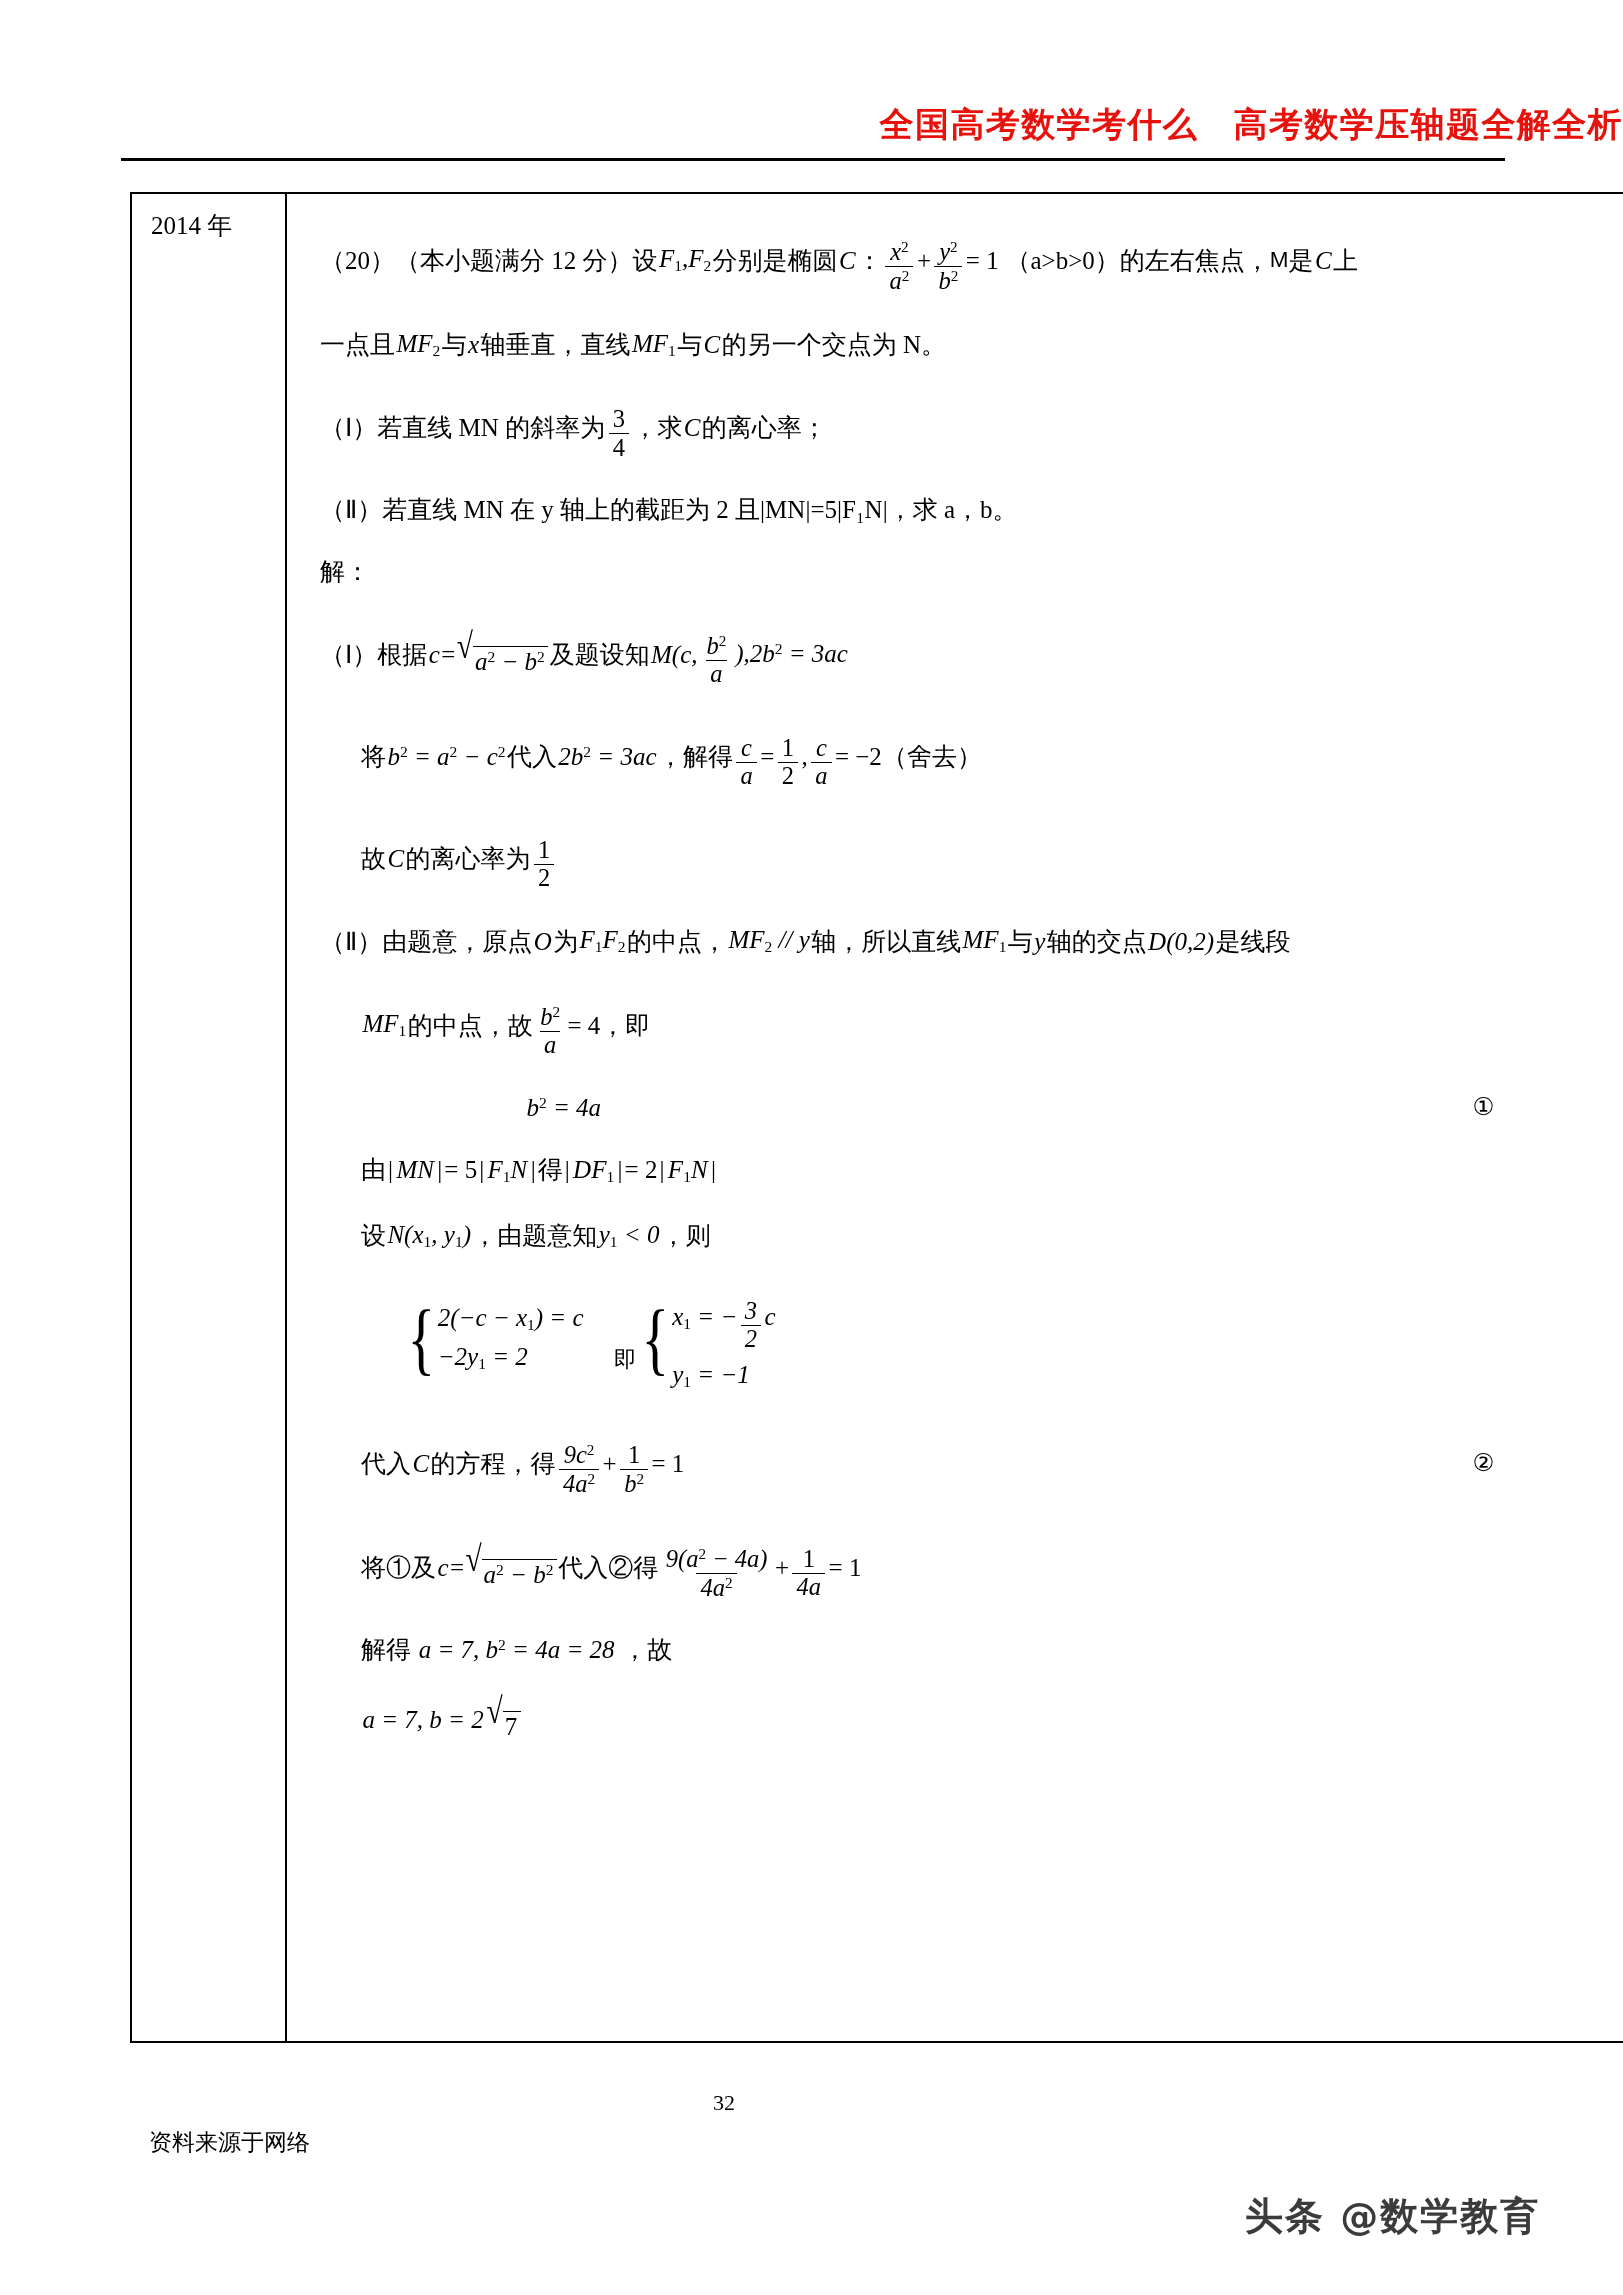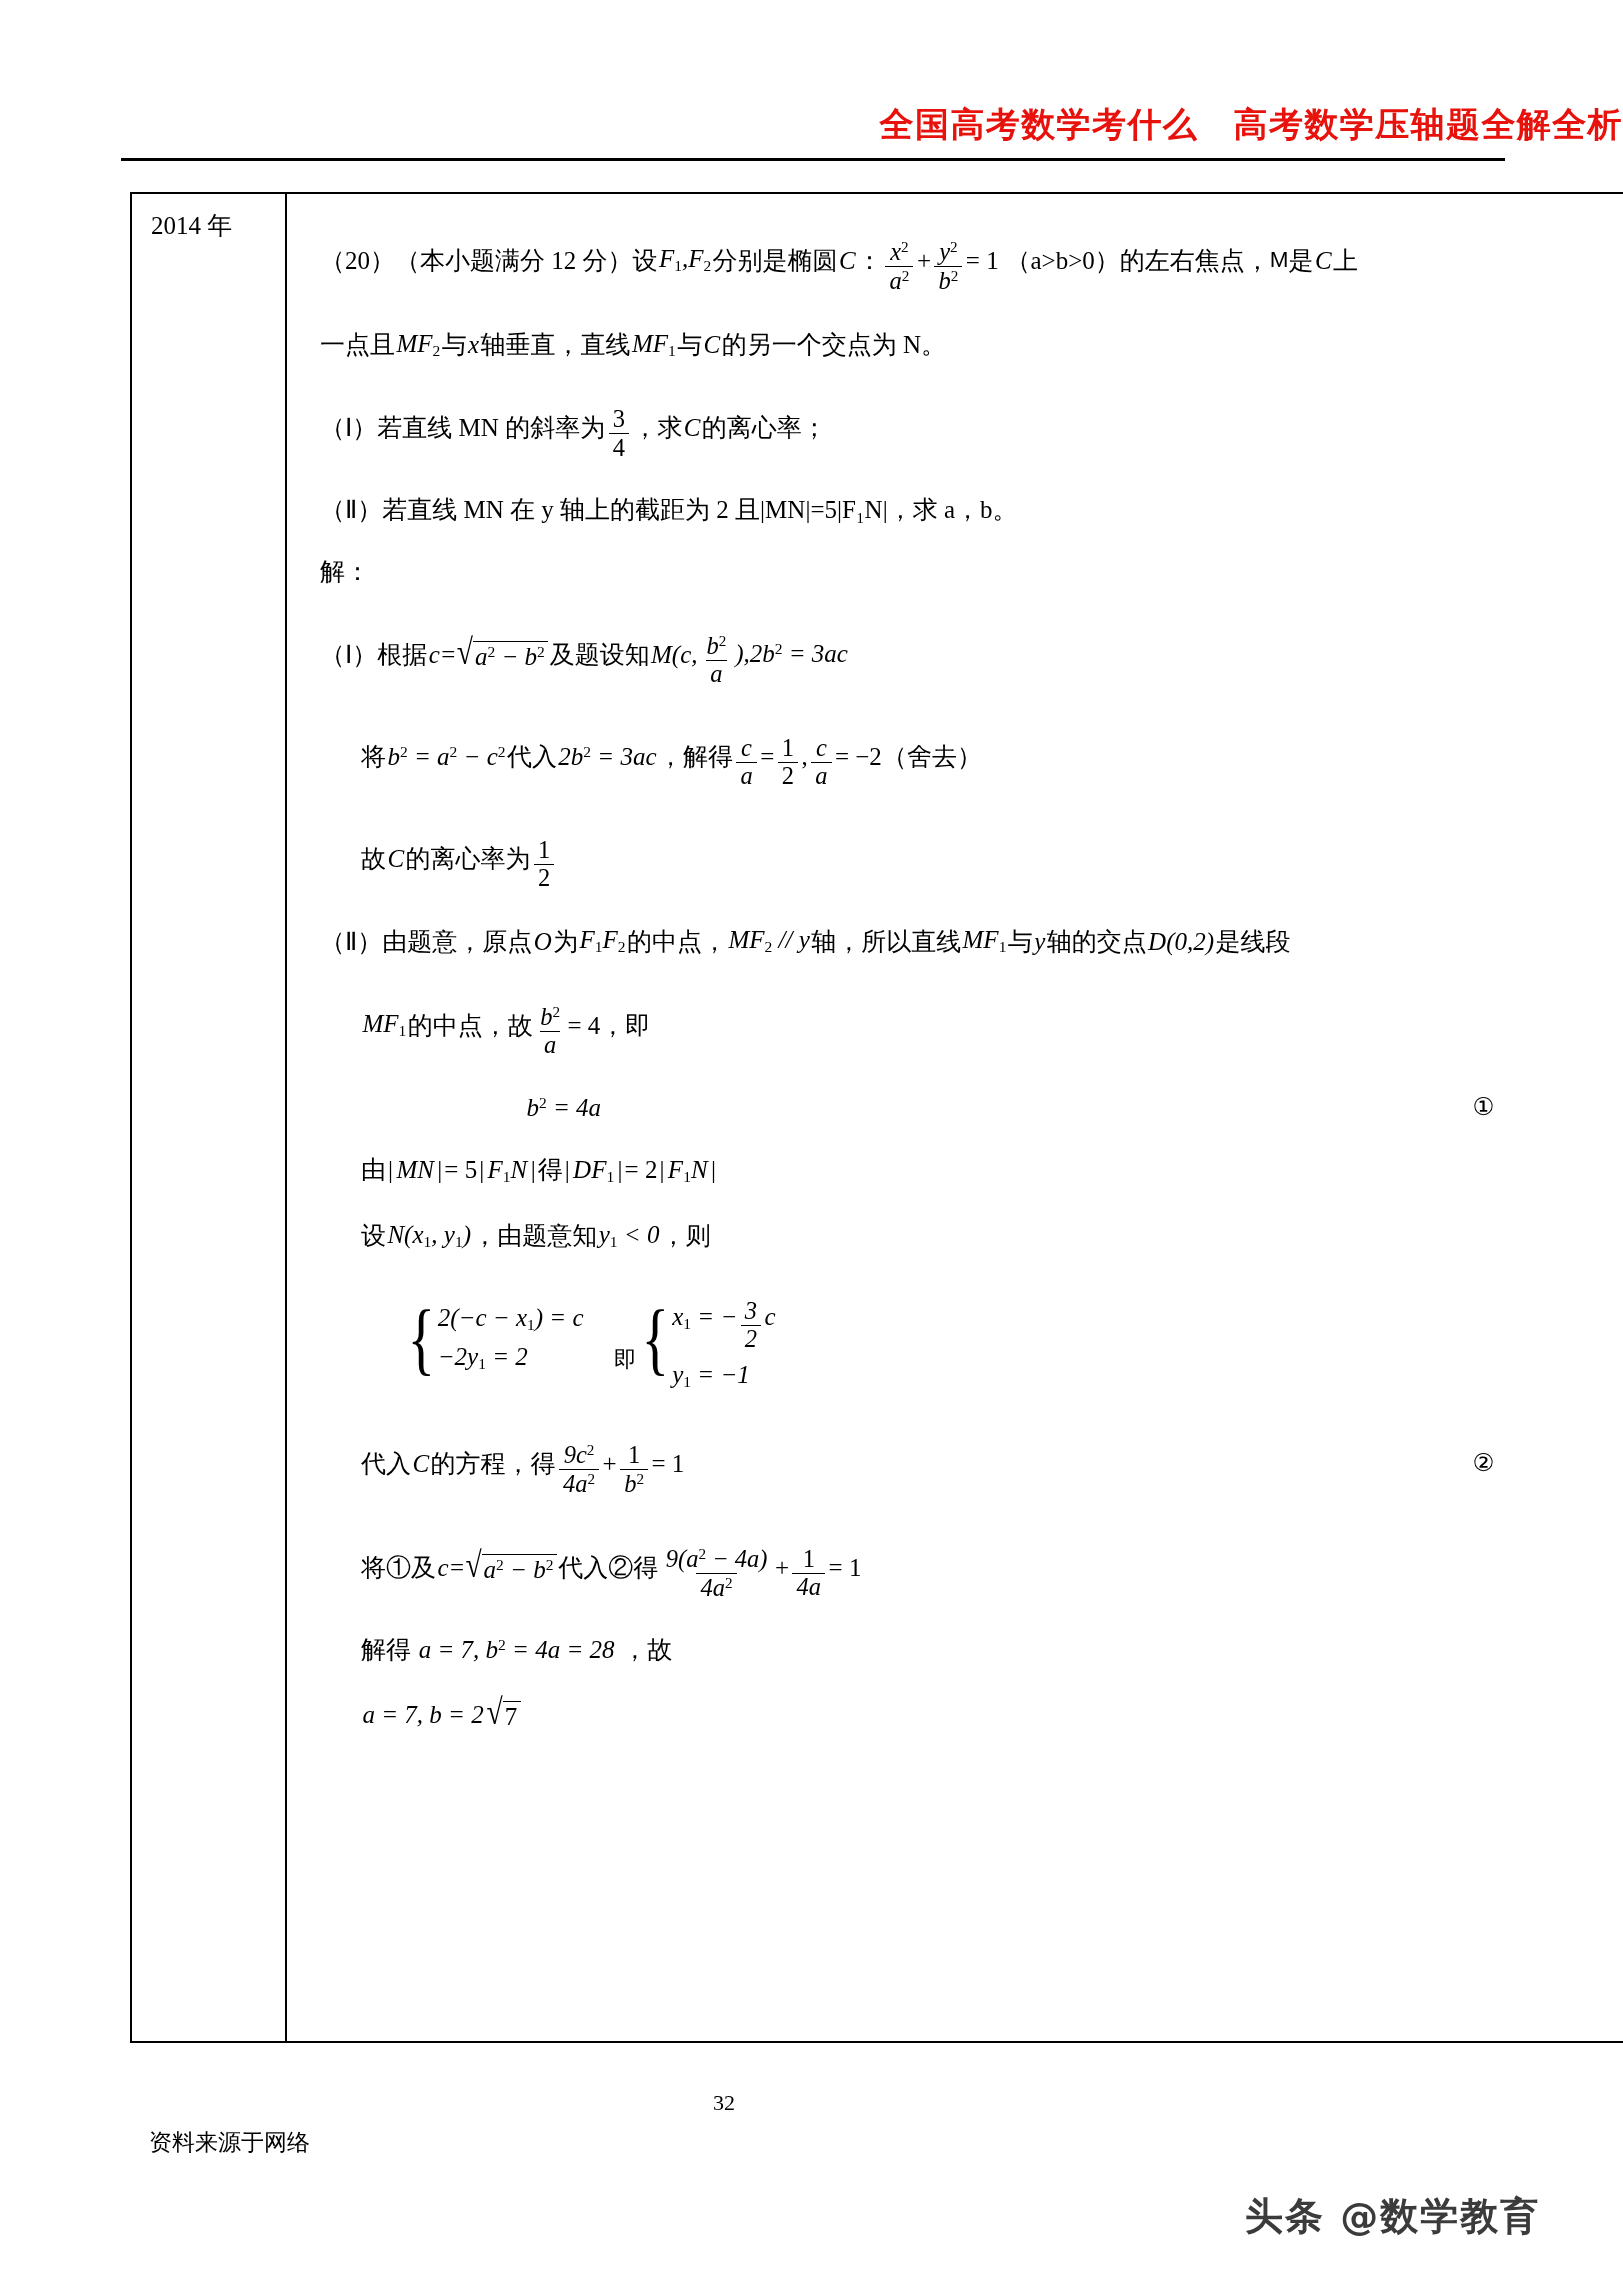--- a/index.html
+++ b/index.html
@@ -128,21 +128,21 @@
   }
   .sqrt .radical {
     font-size: 1.18em;
     line-height: 1;
     transform: scaleY(1.22) translateY(-0.7px);
     display: inline-block;
   }
   .sqrt .rad-body {
     border-top: 1.7px solid #000;
     padding: 2px 3.4px 0 2px;
-    margin-top: 2px;
+    margin-top: 12px;
   }
 
   
   .bar { padding: 0 2px; font-style: normal; }
 
   
   .circled {
     display: inline-block;
     font-family: "DejaVu Sans", sans-serif;
     font-size: 24.5px;

